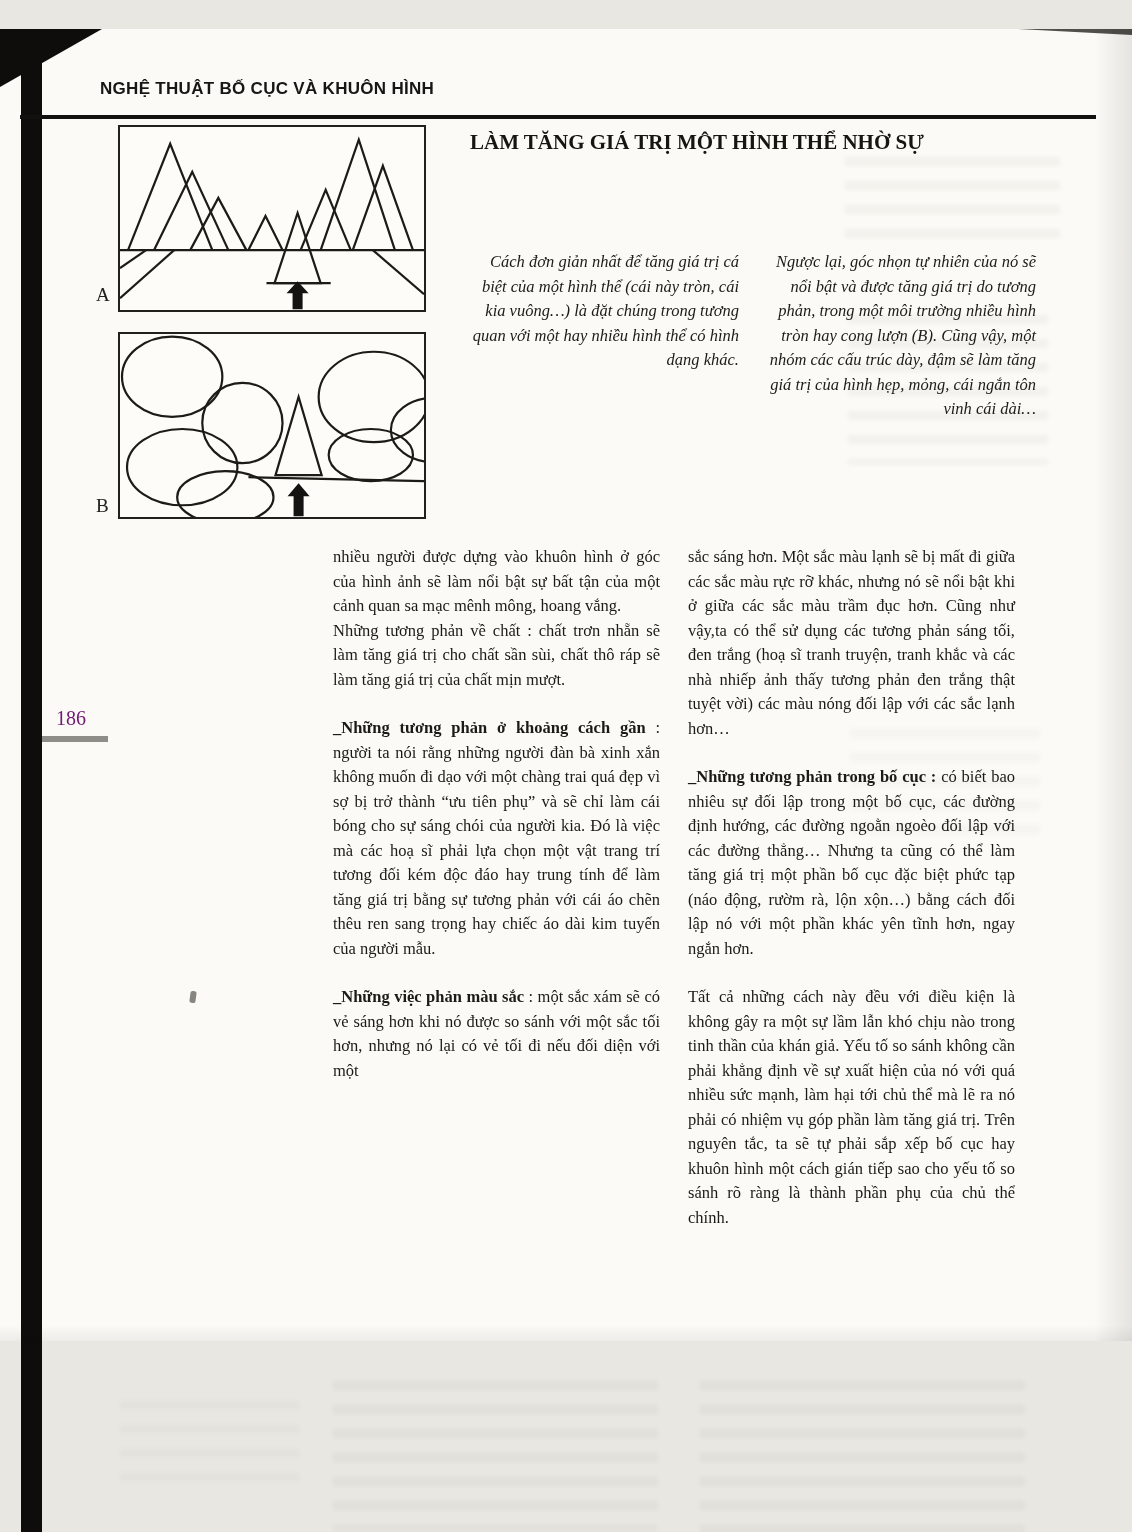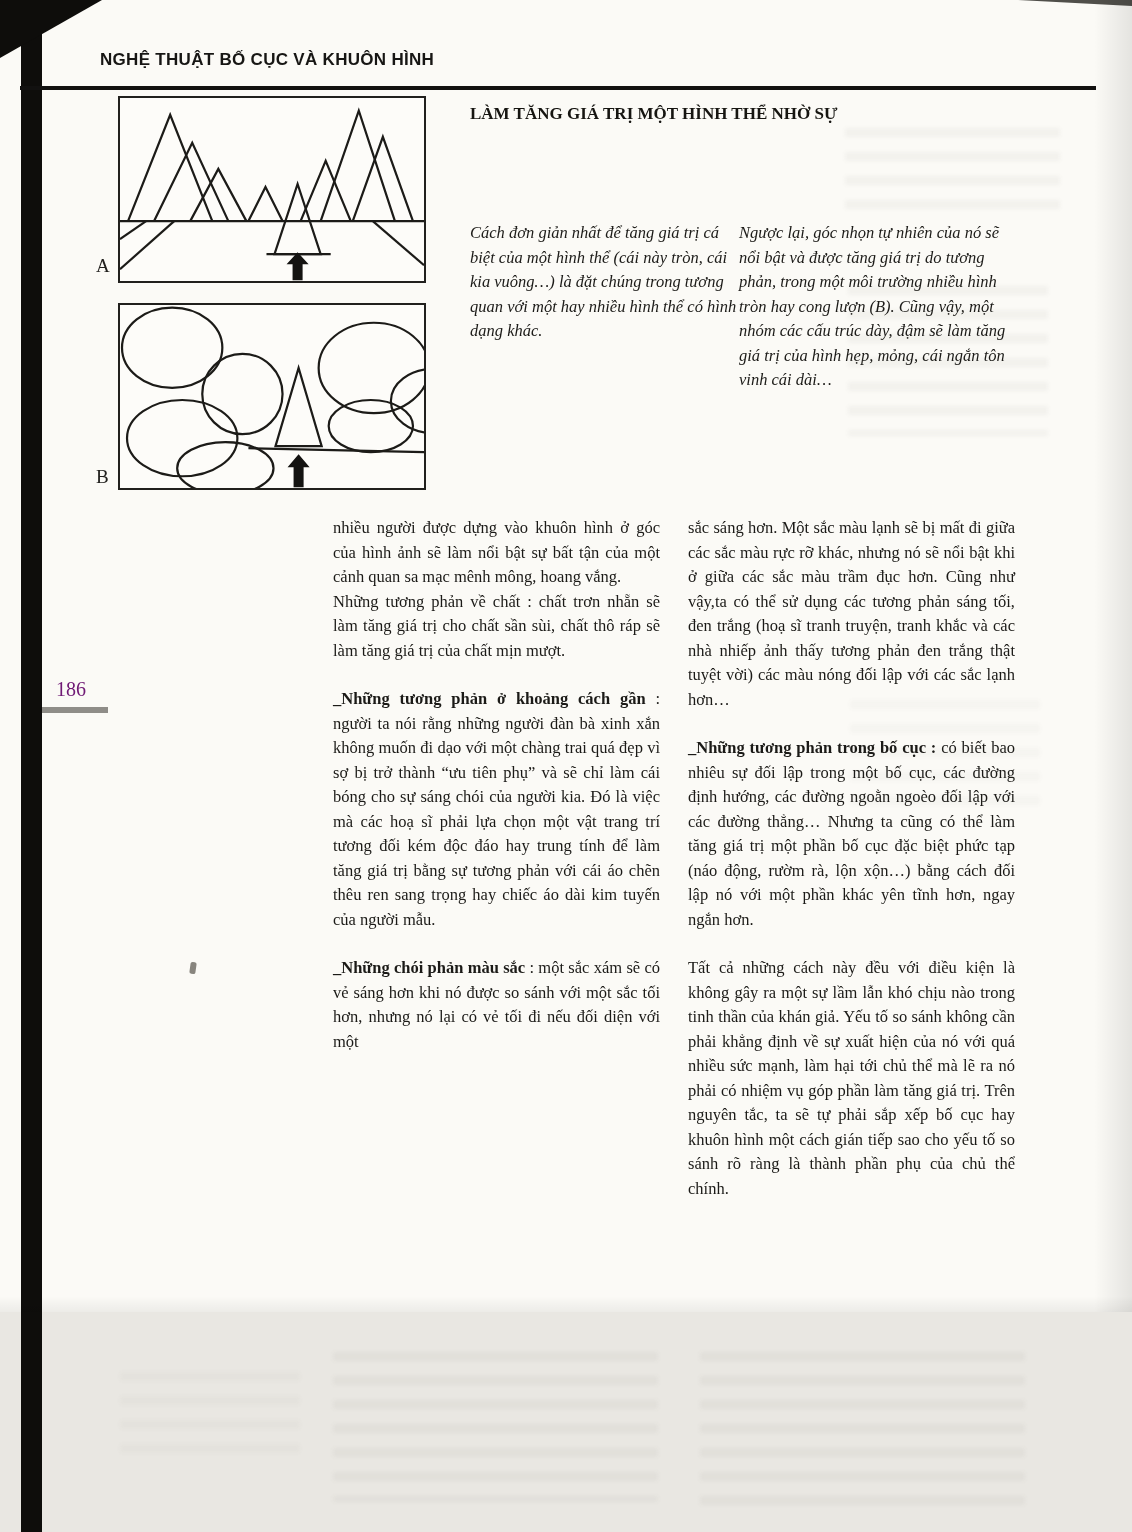--- a/index.html
+++ b/index.html
@@ -1,19 +1,19 @@
 <!DOCTYPE html>
 <html><head>
 <meta charset="utf-8">
 <style>
   html,body{margin:0;padding:0;}
   body{width:1132px;height:1532px;overflow:hidden;background:#e9e7e2;}
   .page{
     position:relative;width:1132px;height:1312px;background:#fbfaf6;
-    font-family:"Liberation Serif","DejaVu Serif",serif;color:#181715;
+    font-family:"Liberation Serif","DejaVu Serif",serif;color:#181715;margin-top:29px;
   }
   
   .scan-bar{position:absolute;left:21px;top:0;width:21px;height:1532px;background:#0e0d0b;}
   .scan-corner{position:absolute;left:0;top:0;width:102px;height:58px;background:#0e0d0b;
     clip-path:polygon(0 0,100% 0,0 100%);}
   .scan-top-right{position:absolute;left:1018px;top:0;width:114px;height:6px;background:#26241f;
     clip-path:polygon(0 0,100% 0,100% 100%);opacity:.8;}
   .right-shadow{position:absolute;right:0;top:0;width:38px;height:100%;
     background:linear-gradient(to right,rgba(0,0,0,0),rgba(0,0,0,0.09));}
   .bottom-shadow{position:absolute;left:0;bottom:0;width:100%;height:16px;
@@ -31,22 +31,22 @@
   .figure{position:absolute;left:118px;width:308px;height:187px;background:#fdfcf9;
     border:2.5px solid #21201d;box-sizing:border-box;}
   .figure svg{display:block;width:100%;height:100%;}
   .fig-a{top:96px;}
   .fig-b{top:303px;}
   .fig-label{position:absolute;left:96px;font-size:19px;color:#21201d;}
   .fig-a-label{top:255px;}
   .fig-b-label{top:466px;}
   
   .article-title{position:absolute;left:470px;top:99px;width:580px;margin:0;
-    font-size:17px;line-height:29px;font-weight:bold;color:#161511;}
-  .intro{position:absolute;left:470px;top:221px;width:566px;display:flex;}
+    font-size:21px;line-height:29px;font-weight:bold;color:#161511;}
+  .intro{position:absolute;left:470px;top:221px;width:566px;display:flex;gap:28px;text-align:right;}
   .intro-col{width:269px;font-style:italic;font-size:16.5px;line-height:24.5px;color:#1c1b18;}
   .intro-col p{margin:0;}
   
   .page-number{position:absolute;left:56px;top:678px;font-size:20px;color:#701a75;}
   .pn-rule{position:absolute;left:42px;top:707px;width:66px;height:6px;background:#8f8d88;}
   
   .body-cols{position:absolute;left:333px;top:516px;width:694px;display:flex;gap:28px;}
   .body-col{width:327px;font-size:16.5px;line-height:24.5px;text-align:justify;color:#1b1a17;}
   .body-col p{margin:0;}
   .body-col p.gap{margin-top:24px;}
@@ -128,21 +128,21 @@
   </div>
 
   <span class="page-number">186</span>
   <div class="pn-rule"></div>
 
   <main class="body-cols">
     <div class="body-col">
       <p><span>nhiều người được dựng vào khuôn hình ở góc của hình ảnh sẽ làm nổi bật sự bất tận của một cảnh quan sa mạc mênh mông, hoang vắng.</span></p>
       <p><span>Những tương phản về chất : chất trơn nhẵn sẽ làm tăng giá trị cho chất sần sùi, chất thô ráp sẽ làm tăng giá trị của chất mịn mượt.</span></p>
       <p class="gap"><b class="lead">_Những tương phản ở khoảng cách gần</b><span> : người ta nói rằng những người đàn bà xinh xắn không muốn đi dạo với một chàng trai quá đẹp vì sợ bị trở thành “ưu tiên phụ” và sẽ chỉ làm cái bóng cho sự sáng chói của người kia. Đó là việc mà các hoạ sĩ phải lựa chọn một vật trang trí tương đối kém độc đáo hay trung tính để làm tăng giá trị bằng sự tương phản với cái áo chẽn thêu ren sang trọng hay chiếc áo dài kim tuyến của người mẫu.</span></p>
-      <p class="gap"><b class="lead">_Những chói phản màu sắc</b><span> : một sắc xám sẽ có vẻ sáng hơn khi nó được so sánh với một sắc tối hơn, nhưng nó lại có vẻ tối đi nếu đối diện với một</span></p>
+      <p class="gap"><b class="lead">_Những việc phản màu sắc</b><span> : một sắc xám sẽ có vẻ sáng hơn khi nó được so sánh với một sắc tối hơn, nhưng nó lại có vẻ tối đi nếu đối diện với một</span></p>
     </div>
     <div class="body-col">
       <p><span>sắc sáng hơn. Một sắc màu lạnh sẽ bị mất đi giữa các sắc màu rực rỡ khác, nhưng nó sẽ nổi bật khi ở giữa các sắc màu trầm đục hơn. Cũng như vậy,ta có thể sử dụng các tương phản sáng tối, đen trắng (hoạ sĩ tranh truyện, tranh khắc và các nhà nhiếp ảnh thấy tương phản đen trắng thật tuyệt vời) các màu nóng đối lập với các sắc lạnh hơn…</span></p>
       <p class="gap"><b class="lead">_Những tương phản trong bố cục :</b><span> có biết bao nhiêu sự đối lập trong một bố cục, các đường định hướng, các đường ngoằn ngoèo đối lập với các đường thẳng… Nhưng ta cũng có thể làm tăng giá trị một phần bố cục đặc biệt phức tạp (náo động, rườm rà, lộn xộn…) bằng cách đối lập nó với một phần khác yên tĩnh hơn, ngay ngắn hơn.</span></p>
       <p class="gap"><span>Tất cả những cách này đều với điều kiện là không gây ra một sự lầm lẫn khó chịu nào trong tinh thần của khán giả. Yếu tố so sánh không cần phải khẳng định về sự xuất hiện của nó với quá nhiều sức mạnh, làm hại tới chủ thể mà lẽ ra nó phải có nhiệm vụ góp phần làm tăng giá trị. Trên nguyên tắc, ta sẽ tự phải sắp xếp bố cục hay khuôn hình một cách gián tiếp sao cho yếu tố so sánh rõ ràng là thành phần phụ của chủ thể chính.</span></p>
     </div>
   </main>
 
 </div>
 

